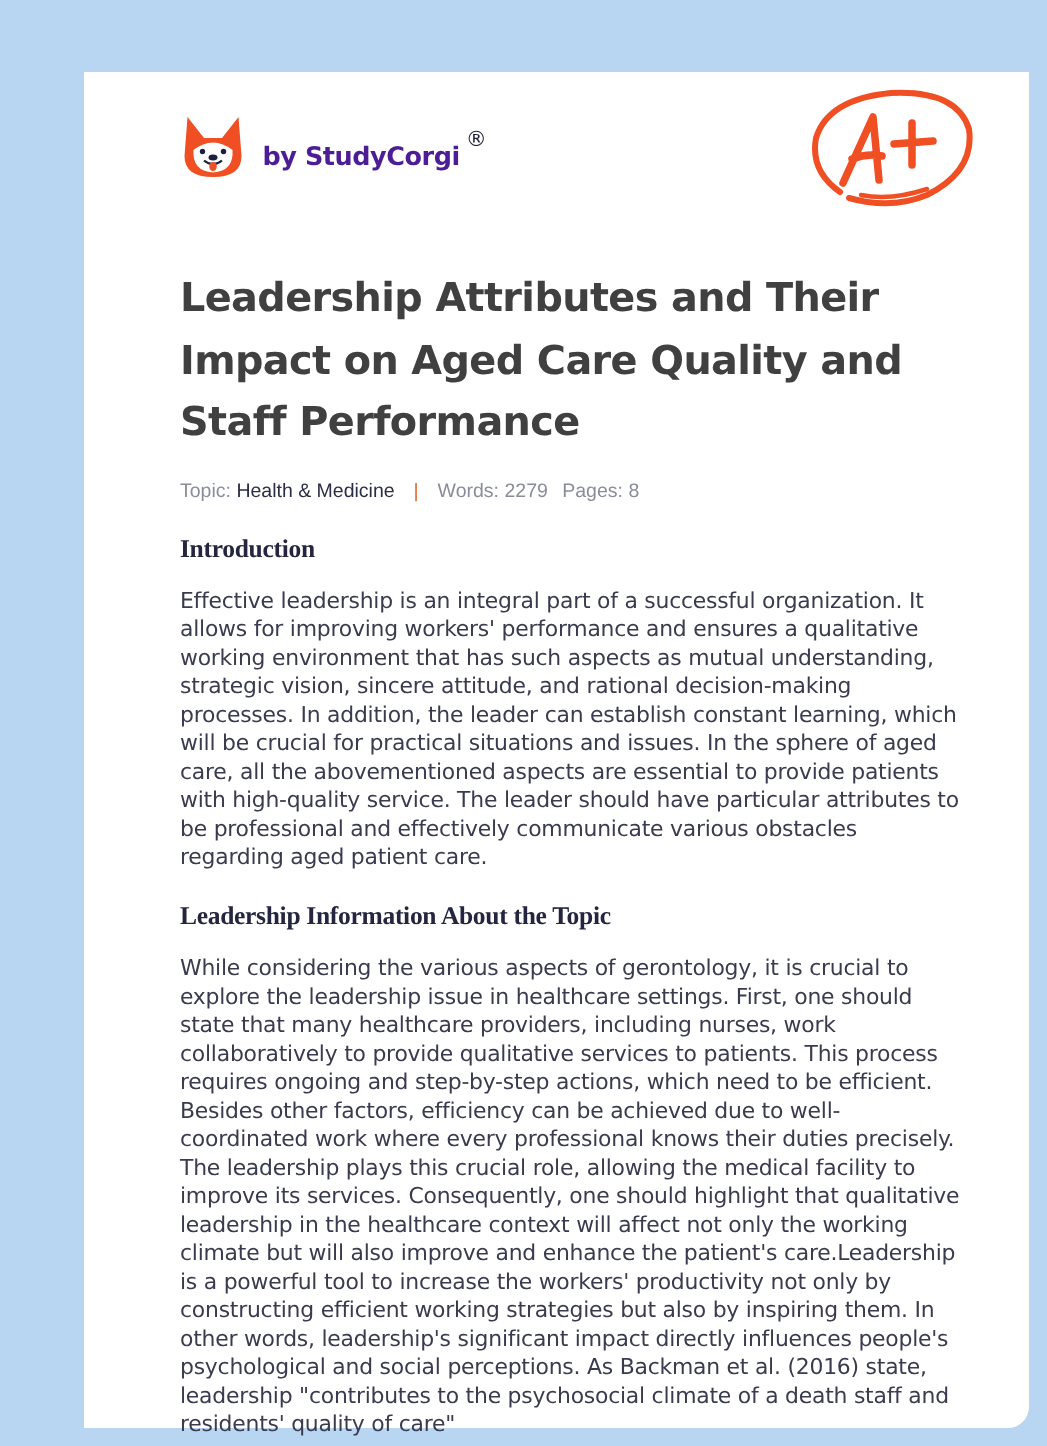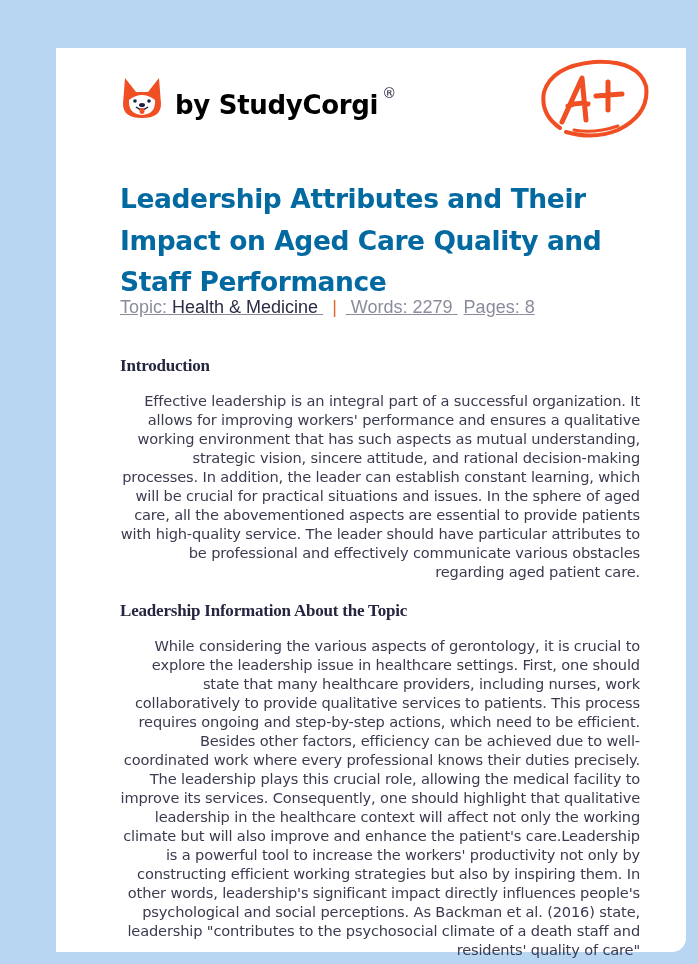--- a/index.html
+++ b/index.html
@@ -14,53 +14,53 @@
     width: 630px; height: 904px;
     background: #ffffff;
     border-radius: 0 0 14px 0;
   }
   .logo {
     position: absolute; left: 122px; top: 76px;
     display: flex; align-items: center;
   }
   .logo-text {
     font-family: "DejaVu Sans", sans-serif;
-    font-weight: bold; font-size: 26px; color: #000000;
+    font-weight: bold; font-size: 17px; color: #4c1d95;
     margin-left: 13px; margin-top: 10px; letter-spacing: -0.3px;
   }
   .reg {
     font-size: 14px; color: #1e1f3d; margin-left: 4px; margin-top: -14px;
     font-weight: normal;
   }
   .grade {
     position: absolute; left: 538px; top: 58px;
   }
   .title {
     position: absolute; left: 120px; top: 178px; width: 520px;
     font-family: "DejaVu Sans", sans-serif; font-weight: bold;
-    font-size: 26.5px; line-height: 41.5px; color: #0369a1;
+    font-size: 26.5px; line-height: 41.5px; color: #404040;
     letter-spacing: -0.4px; margin: 0;
   }
   .meta {
-    position: absolute; left: 120px; top: 297px;
-    font-family: "Liberation Sans", sans-serif; font-size: 18px;
-    color: #8a8c9c; white-space: nowrap; text-decoration: underline;
+    position: absolute; left: 120px; top: 319px;
+    font-family: "Liberation Sans", sans-serif; font-size: 13px;
+    color: #8a8c9c; white-space: nowrap;
   }
   .meta .topic-val { color: #2b2c45; }
   .meta .sep { color: #e0692d; margin: 0 9px; }
   .meta .gap { margin-left: 6px; }
   h2 {
     position: absolute; left: 120px; margin: 0;
     font-family: Liberation Serif, serif; font-weight: bold;
     font-size: 17px; color: #24253f; letter-spacing: -0.2px;
   }
   .para {
     position: absolute; left: 120px; width: 520px; margin: 0;
     font-family: "DejaVu Sans", sans-serif; font-size: 14.6px;
-    line-height: 19px; color: #3a3b4f; letter-spacing: -0.15px; text-align: right;
+    line-height: 19px; color: #3a3b4f; letter-spacing: -0.15px;
   }
 </style>
 </head>
 <body>
 
 <div class="card"></div>
 
 <div class="logo">
   <span>
     <svg width="40" height="44" viewBox="0 0 40 44">

